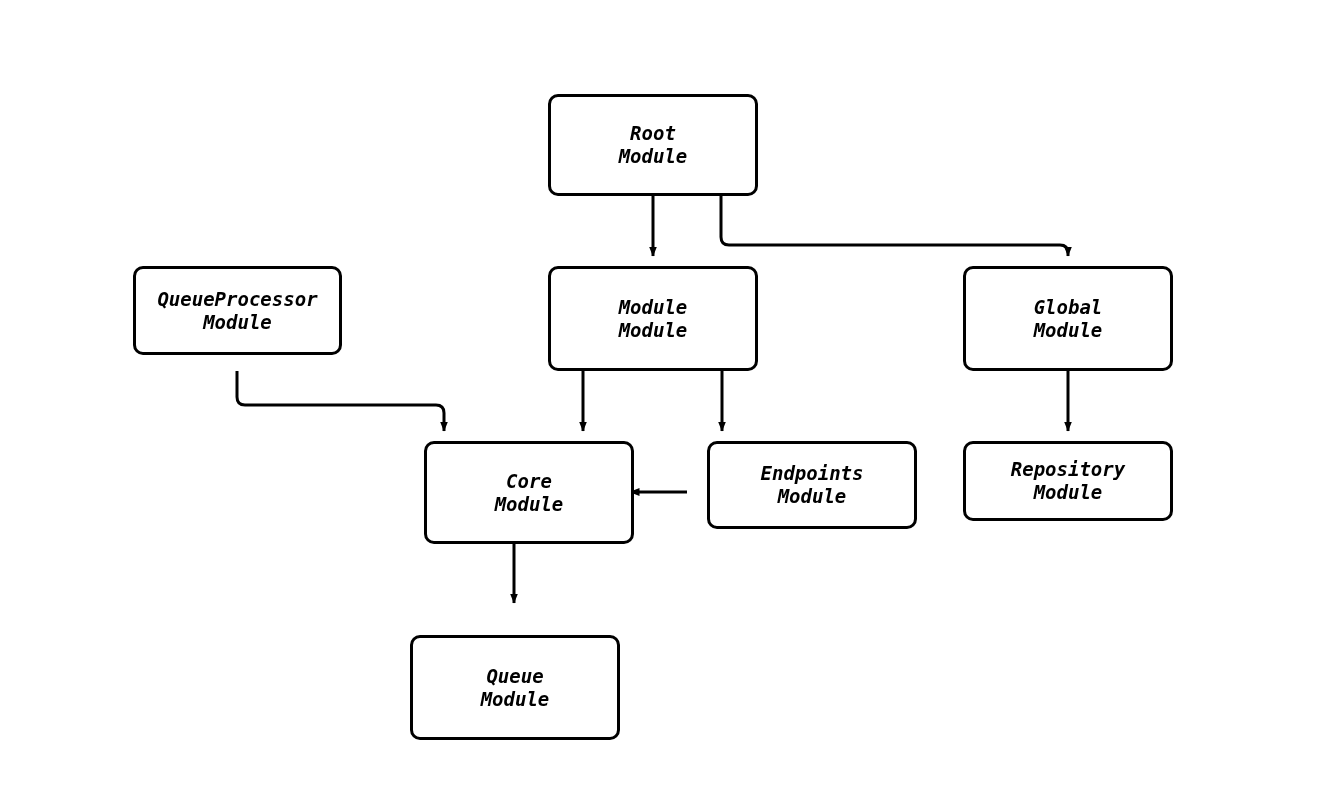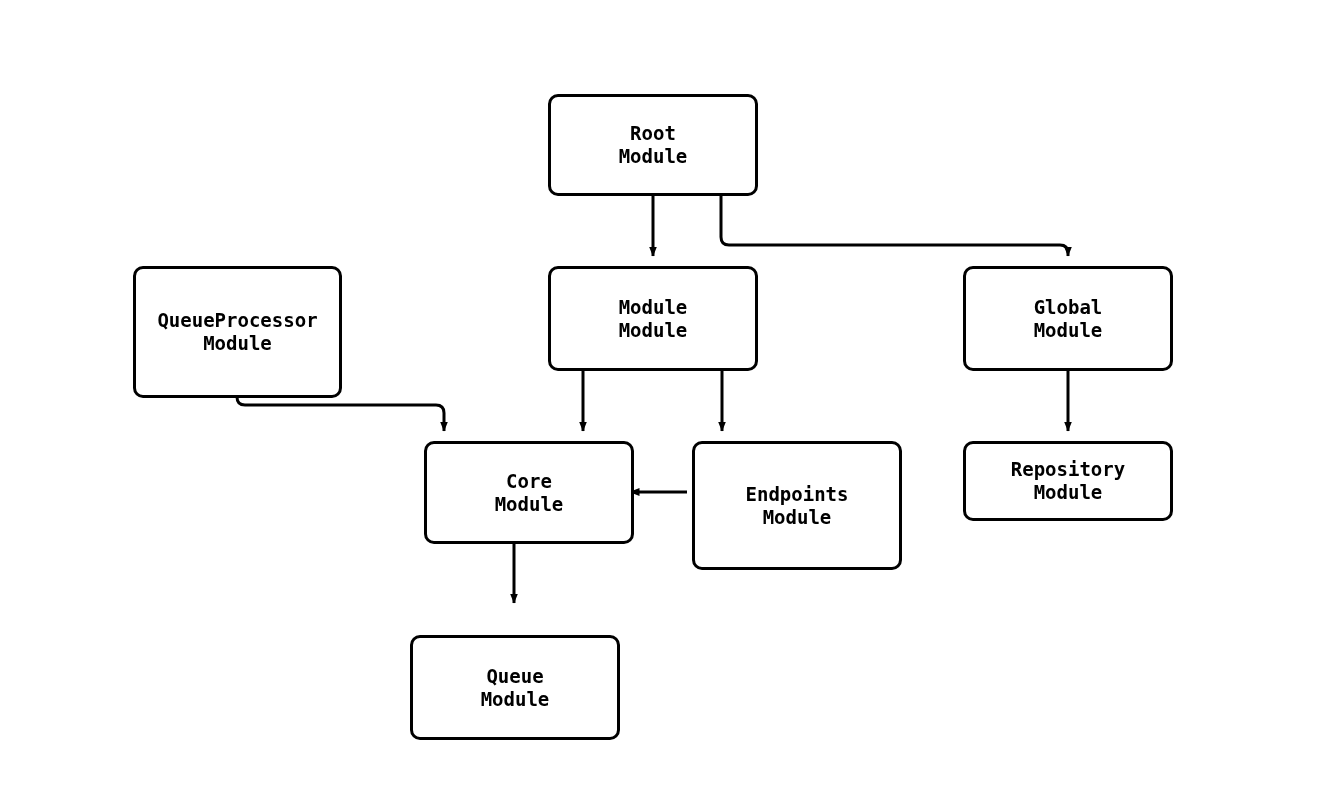--- a/index.html
+++ b/index.html
@@ -8,20 +8,21 @@
     padding: 0;
     background: #ffffff;
   }
   #diagram-canvas {
     position: relative;
     width: 1337px;
     height: 809px;
     background: #ffffff;
     overflow: hidden;
     font-family: "DejaVu Sans Mono", "Liberation Mono", monospace;
+    font-style: italic;
   }
   #diagram-svg {
     position: absolute;
     left: 0;
     top: 0;
     width: 1337px;
     height: 809px;
   }
   .node-box {
     position: absolute;
@@ -76,41 +77,41 @@
 
       <path d="M 1068 371 L 1068 431" marker-end="url(#arrowhead)"></path>
     </g>
   </svg>
 
   <div class="node-box" style="left:548px; top:94px; width:210px; height:102px;">
     <div class="node-label">Root</div>
     <div class="node-label">Module</div>
   </div>
 
-  <div class="node-box" style="left:133px; top:266px; width:209px; height:132px;">
+  <div class="node-box" style="left:133px; top:266px; width:209px; height:89px;">
     <div class="node-label">QueueProcessor</div>
     <div class="node-label">Module</div>
   </div>
 
   <div class="node-box" style="left:548px; top:266px; width:210px; height:105px;">
     <div class="node-label">Module</div>
     <div class="node-label">Module</div>
   </div>
 
   <div class="node-box" style="left:963px; top:266px; width:210px; height:105px;">
     <div class="node-label">Global</div>
     <div class="node-label">Module</div>
   </div>
 
   <div class="node-box" style="left:424px; top:441px; width:210px; height:103px;">
     <div class="node-label">Core</div>
     <div class="node-label">Module</div>
   </div>
 
-  <div class="node-box" style="left:692px; top:441px; width:210px; height:129px;">
+  <div class="node-box" style="left:707px; top:441px; width:210px; height:88px;">
     <div class="node-label">Endpoints</div>
     <div class="node-label">Module</div>
   </div>
 
   <div class="node-box" style="left:963px; top:441px; width:210px; height:80px;">
     <div class="node-label">Repository</div>
     <div class="node-label">Module</div>
   </div>
 
   <div class="node-box" style="left:410px; top:635px; width:210px; height:105px;">

